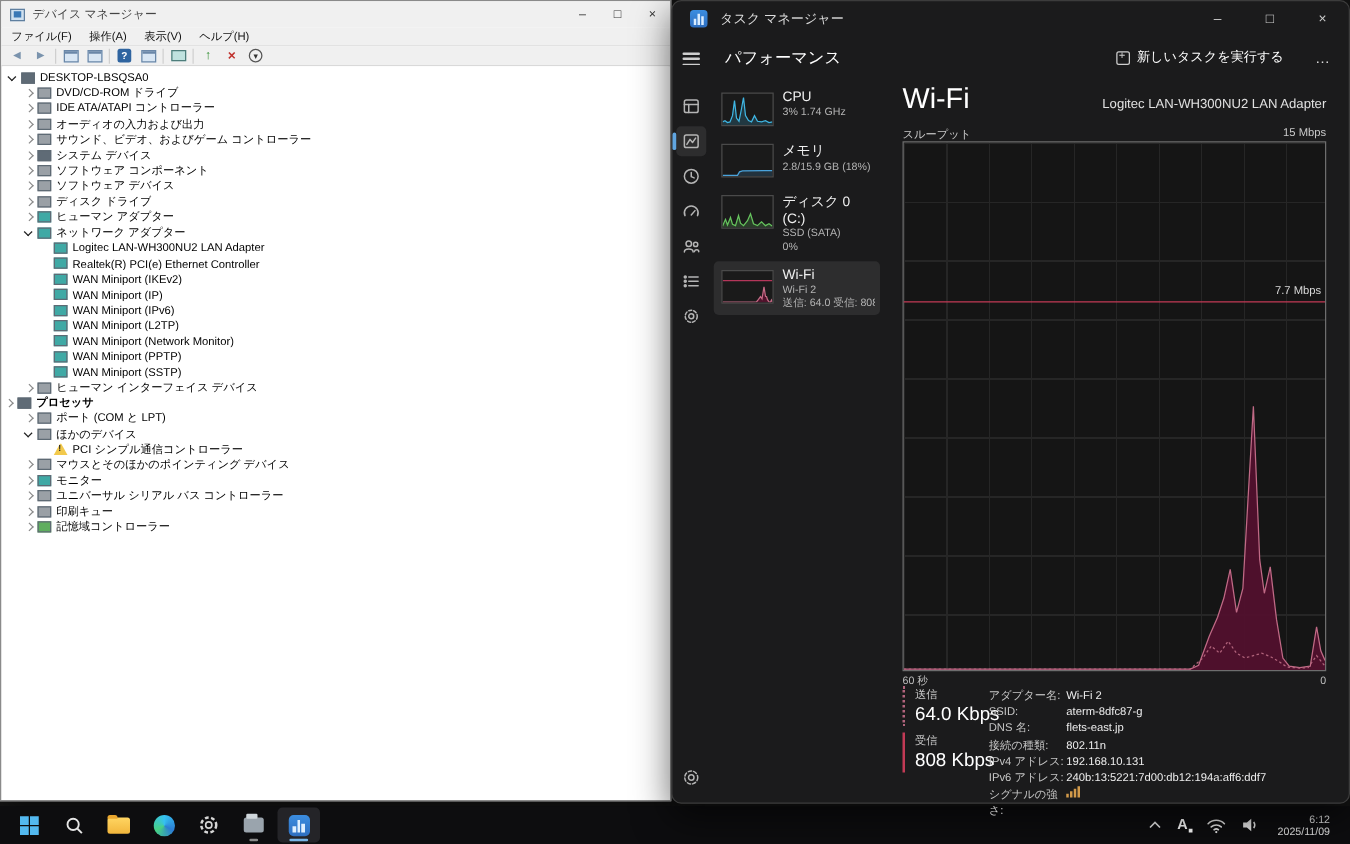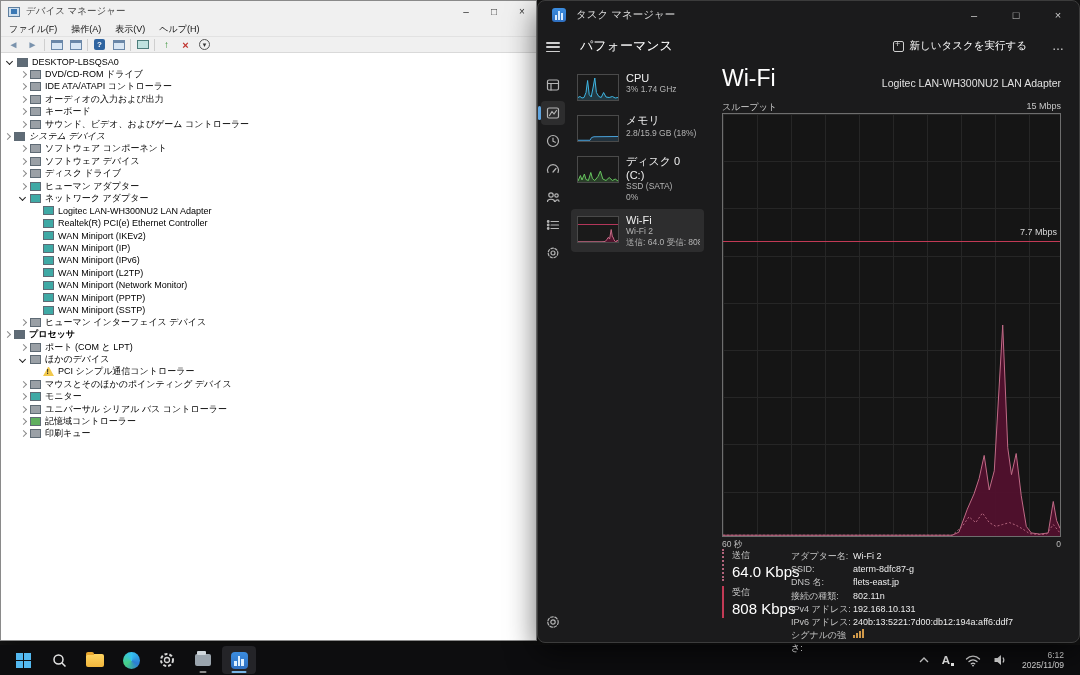--- a/index.html
+++ b/index.html
@@ -195,28 +195,23 @@
     <span class="tlabel">IDE ATA/ATAPI コントローラー</span>
   </div>
       <div class="trow" style="padding-left: 16px;">
     <span class="twisty collapsed"></span>
     <span class="ticon" style="background: rgb(154, 160, 166);"></span>
     <span class="tlabel">オーディオの入力および出力</span>
   </div>
       <div class="trow" style="padding-left: 16px;">
     <span class="twisty collapsed"></span>
     <span class="ticon" style="background: rgb(154, 160, 166);"></span>
-    <span class="tlabel">キーボード</span>
-  </div>
-      <div class="trow" style="padding-left: 16px;">
-    <span class="twisty collapsed"></span>
-    <span class="ticon" style="background: rgb(154, 160, 166);"></span>
     <span class="tlabel">サウンド、ビデオ、およびゲーム コントローラー</span>
   </div>
-      <div class="trow" style=" font-style: italic;">
+      <div class="trow" style="padding-left: 16px;">
     <span class="twisty collapsed"></span>
     <span class="ticon" style="background: rgb(95, 107, 118);"></span>
     <span class="tlabel">システム デバイス</span>
   </div>
       <div class="trow" style="padding-left: 16px;">
     <span class="twisty collapsed"></span>
     <span class="ticon" style="background: rgb(154, 160, 166);"></span>
     <span class="tlabel">ソフトウェア コンポーネント</span>
   </div>
       <div class="trow" style="padding-left: 16px;">
@@ -319,27 +314,27 @@
     <span class="ticon" style="background: rgb(63, 169, 165);"></span>
     <span class="tlabel">モニター</span>
   </div>
       <div class="trow" style="padding-left: 16px;">
     <span class="twisty collapsed"></span>
     <span class="ticon" style="background: rgb(154, 160, 166);"></span>
     <span class="tlabel">ユニバーサル シリアル バス コントローラー</span>
   </div>
       <div class="trow" style="padding-left: 16px;">
     <span class="twisty collapsed"></span>
+    <span class="ticon" style="background: rgb(154, 160, 166);"></span>
+    <span class="tlabel">印刷キュー</span>
+  </div>
+      <div class="trow" style="padding-left: 16px;">
+    <span class="twisty collapsed"></span>
     <span class="ticon" style="background: rgb(95, 174, 95);"></span>
     <span class="tlabel">記憶域コントローラー</span>
-  </div>
-      <div class="trow" style="padding-left: 16px;">
-    <span class="twisty collapsed"></span>
-    <span class="ticon" style="background: rgb(154, 160, 166);"></span>
-    <span class="tlabel">印刷キュー</span>
   </div>
     </div>
 </div>
 
 <div id="tm">
   <div class="titlebar">
     <span class="app-ico">
         <i style="height:5px"></i>
         <i style="height:9px"></i>
         <i style="height:7px"></i>

